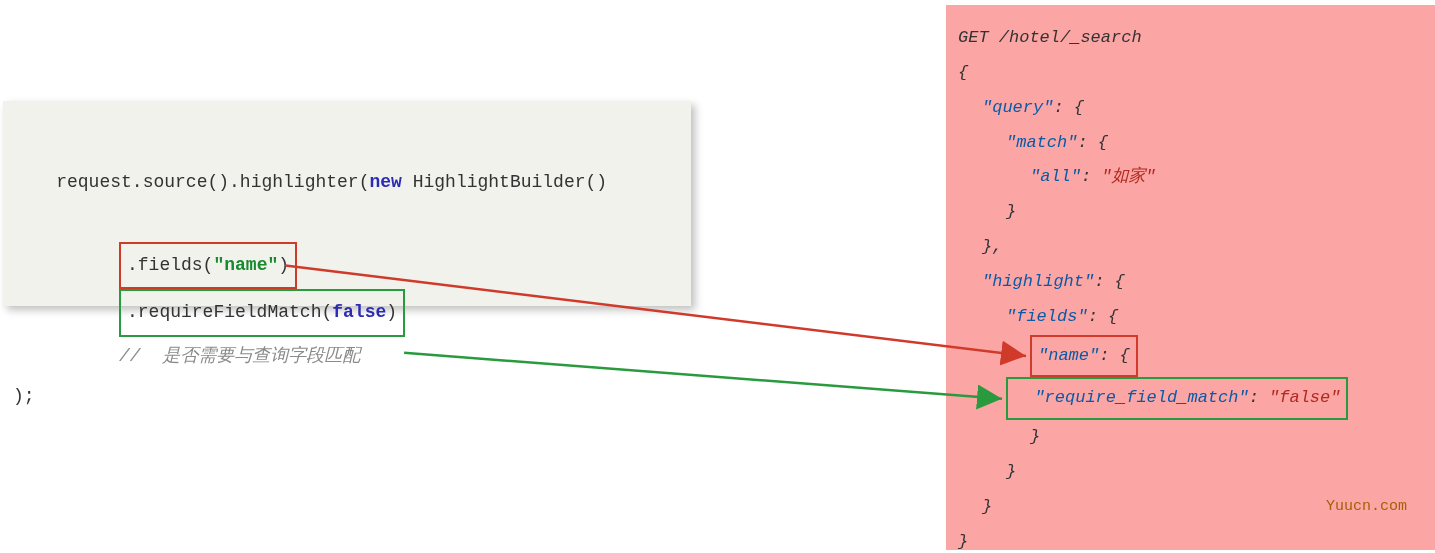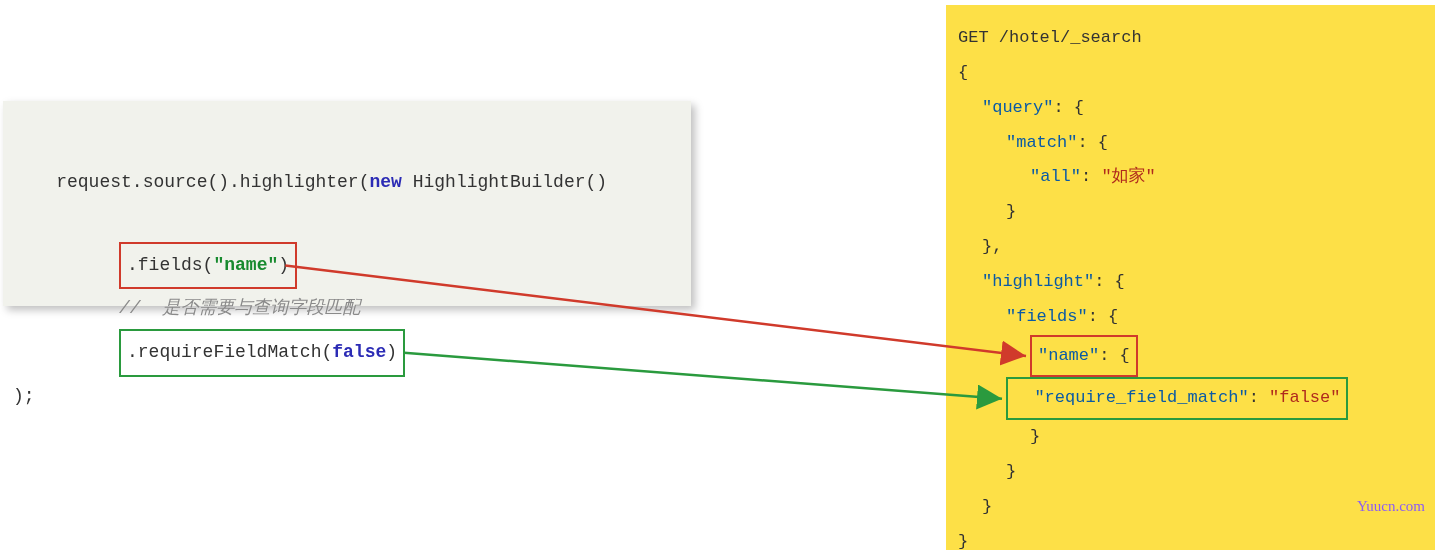--- a/index.html
+++ b/index.html
@@ -23,24 +23,25 @@
     box-shadow: 4px 4px 8px rgba(0,0,0,0.25);
     padding: 22px 10px;
     line-height: 2.2;
   }
   .right-block {
     position: absolute;
     left: 946px;
     top: 5px;
     width: 490px;
     height: 545px;
-    background: #fde047;
+    background: #fca5a5;
     padding: 16px 12px;
     line-height: 2.05;
     font-size: 17px;
+    font-style: italic;
   }
   .c-key { color: #0a5aa5; }
   .c-kw { color: #2b2bb5; font-weight: bold; }
   .c-str { color: #178a2e; font-weight: bold; }
   .c-comment { color: #8a8a8a; font-style: italic; }
   .c-plain { color: #333; }
   .c-red { color: #b02a1d; }
   .indent1 { padding-left: 106px; display:inline-block;}
   .ri0 { padding-left: 0; }
   .ri1 { padding-left: 24px; }
@@ -51,44 +52,44 @@
     padding: 2px 6px;
     display: inline-block;
   }
   .box-green {
     border: 2.5px solid #2a9a3e;
     padding: 2px 6px;
     display: inline-block;
   }
   .watermark {
     position: absolute;
-    right: 10px;
+    right: 28px;
     bottom: 38px;
-    color: #8b5cf6;
-    font-family: Liberation Serif, serif;
+    color: #a16207;
+    font-family: Liberation Mono, monospace;
     font-size: 15px;
   }
   svg.arrows {
     position: absolute;
     left: 0;
     top: 0;
     pointer-events: none;
   }
   .line { display:block; white-space: pre; }
 </style>
 </head>
 <body>
 
 <div class="left-block">
   <span class="line">
     <span class="c-plain">request.source().highlighter(</span><span class="c-kw">new</span><span class="c-plain"> HighlightBuilder()</span>
   </span>
   <span class="line"><span class="indent1"></span><span id="left-red" class="box-red"><span class="c-plain">.fields(</span><span class="c-str">"name"</span><span class="c-plain">)</span></span></span>
+  <span class="line"><span class="indent1"></span><span id="left-green" class="box-green"><span class="c-plain">.requireFieldMatch(</span><span class="c-kw">false</span><span class="c-plain">)</span></span></span>
   <span class="line"><span class="indent1"></span><span class="c-comment">//  是否需要与查询字段匹配</span></span>
-  <span class="line"><span class="indent1"></span><span id="left-green" class="box-green"><span class="c-plain">.requireFieldMatch(</span><span class="c-kw">false</span><span class="c-plain">)</span></span></span>
   <span class="line"><span class="c-plain">);</span></span>
 </div>
 
 <div class="right-block">
   <span class="line ri0 c-plain">GET /hotel/_search</span>
   <span class="line ri0 c-plain">{</span>
   <span class="line ri1"><span class="c-key">"query"</span><span class="c-plain">: {</span></span>
   <span class="line ri2"><span class="c-key">"match"</span><span class="c-plain">: {</span></span>
   <span class="line ri3"><span class="c-key">"all"</span><span class="c-plain">: </span><span class="c-red">"如家"</span></span>
   <span class="line ri2 c-plain">}</span>

